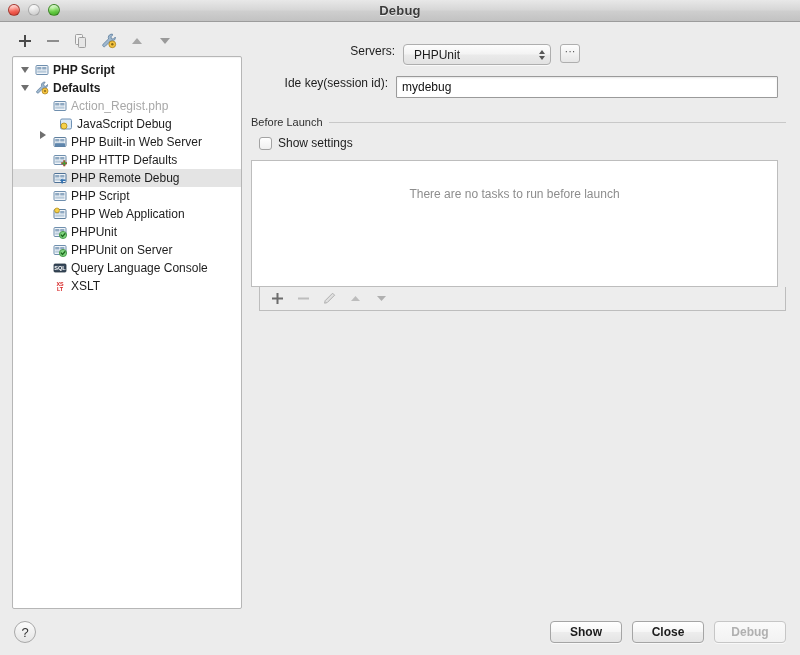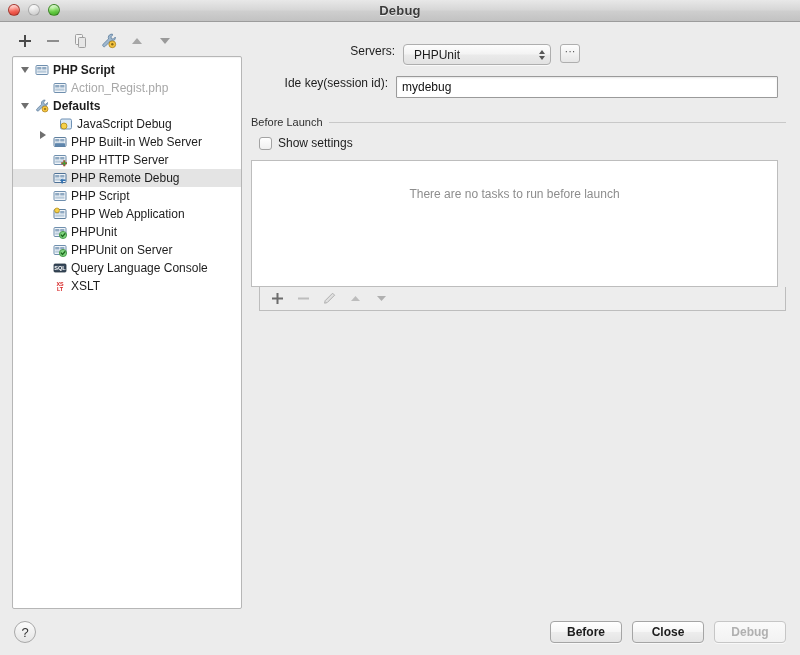--- a/index.html
+++ b/index.html
@@ -365,45 +365,45 @@
               <span class="ico">
                 <svg width="14" height="14" viewBox="0 0 14 14">
                   <rect x="1" y="2.5" width="12" height="9" rx="1" fill="#f0f4f8" stroke="#6f8fae" stroke-width="1"></rect>
                   <rect x="2.2" y="4" width="4.2" height="2.6" rx="0.5" fill="#8fa9c2"></rect>
                   <rect x="7.2" y="4" width="4.2" height="2.6" rx="0.5" fill="#8fa9c2"></rect>
                   <rect x="2.2" y="7.4" width="9.2" height="2.4" rx="0.5" fill="#b9cbdb"></rect>
                 </svg>
               </span>
               <span class="lbl">PHP Script</span>
             </div>
-            <div class="row indent-2 muted">
-              <span class="twisty"></span>
-              <span class="ico">
-                <svg width="14" height="14" viewBox="0 0 14 14">
-                  <rect x="1" y="2.5" width="12" height="9" rx="1" fill="#f0f4f8" stroke="#6f8fae" stroke-width="1"></rect>
-                  <rect x="2.2" y="4" width="4.2" height="2.6" rx="0.5" fill="#8fa9c2"></rect>
-                  <rect x="7.2" y="4" width="4.2" height="2.6" rx="0.5" fill="#8fa9c2"></rect>
-                  <rect x="2.2" y="7.4" width="9.2" height="2.4" rx="0.5" fill="#b9cbdb"></rect>
-                </svg>
-              </span>
-              <span class="lbl">Action_Regist.php</span>
-            </div>
             <div class="row indent-1 bold">
               <span class="twisty down">
                 <i></i>
               </span>
               <span class="ico">
                 <svg width="14" height="14" viewBox="0 0 14 14">
                   <path d="M10.2 1.1c-2-.4-3.8 1.1-3.8 3 0 .4.1.8.2 1.2L1.9 9.9c-.5.5-.5 1.3 0 1.8.5.5 1.3.5 1.8 0l4.7-4.7c.4.2.8.2 1.2.2 1.9 0 3.3-1.8 2.9-3.7l-1.8 1.8-1.7-.4-.3-1.7z" fill="#9fb8cf" stroke="#5b7b9a" stroke-width="0.7" stroke-linejoin="round"></path>
                   <circle cx="10" cy="10" r="3" fill="#f5c440" stroke="#a8801a" stroke-width="0.7"></circle>
                   <circle cx="10" cy="10" r="1" fill="#8a6a16"></circle>
                 </svg>
               </span>
               <span class="lbl">Defaults</span>
             </div>
+            <div class="row indent-2 muted">
+              <span class="twisty"></span>
+              <span class="ico">
+                <svg width="14" height="14" viewBox="0 0 14 14">
+                  <rect x="1" y="2.5" width="12" height="9" rx="1" fill="#f0f4f8" stroke="#6f8fae" stroke-width="1"></rect>
+                  <rect x="2.2" y="4" width="4.2" height="2.6" rx="0.5" fill="#8fa9c2"></rect>
+                  <rect x="7.2" y="4" width="4.2" height="2.6" rx="0.5" fill="#8fa9c2"></rect>
+                  <rect x="2.2" y="7.4" width="9.2" height="2.4" rx="0.5" fill="#b9cbdb"></rect>
+                </svg>
+              </span>
+              <span class="lbl">Action_Regist.php</span>
+            </div>
             <div class="row indent-2">
               <span class="twisty right">
                 <i></i>
               </span>
               <span class="ico">
                 <svg width="14" height="14" viewBox="0 0 14 14">
                   <rect x="1.5" y="2" width="11" height="10" rx="1.5" fill="#dce9f5" stroke="#6f91b4" stroke-width="1"></rect>
                   <circle cx="5" cy="9" r="3" fill="#f7d14a" stroke="#b08a10" stroke-width="0.8"></circle>
                 </svg>
               </span>
@@ -426,21 +426,21 @@
               <span class="twisty"></span>
               <span class="ico">
                 <svg width="14" height="14" viewBox="0 0 14 14">
                   <rect x="1" y="2.5" width="12" height="9" rx="1" fill="#f0f4f8" stroke="#6f8fae" stroke-width="1"></rect>
                   <rect x="2.2" y="4" width="4.2" height="2.6" rx="0.5" fill="#8fa9c2"></rect>
                   <rect x="7.2" y="4" width="4.2" height="2.6" rx="0.5" fill="#8fa9c2"></rect>
                   <rect x="2.2" y="7.4" width="9.2" height="2.4" rx="0.5" fill="#b9cbdb"></rect>
                   <path d="M8.5 9.5h2v-2h1.6v2h2v1.6h-2v2H10.5v-2h-2z" fill="#35a835" stroke="#cf2d2d" stroke-width="0.5"></path>
                 </svg>
               </span>
-              <span class="lbl">PHP HTTP Server</span>
+              <span class="lbl">PHP HTTP Defaults</span>
             </div>
             <div class="row indent-2 selected">
               <span class="twisty"></span>
               <span class="ico">
                 <svg width="14" height="14" viewBox="0 0 14 14">
                   <rect x="1" y="2.5" width="12" height="9" rx="1" fill="#f0f4f8" stroke="#4f7296" stroke-width="1"></rect>
                   <rect x="2.2" y="4" width="4.2" height="2.6" rx="0.5" fill="#8fa9c2"></rect>
                   <rect x="7.2" y="4" width="4.2" height="2.6" rx="0.5" fill="#8fa9c2"></rect>
                   <rect x="2.2" y="7.4" width="9.2" height="2.4" rx="0.5" fill="#b9cbdb"></rect>
                   <path d="M12.6 9.2 L9.2 9.2 L9.2 12.6" fill="none" stroke="#2e6fb0" stroke-width="1.4"></path>
@@ -593,18 +593,18 @@
             </svg>
           </div>
         </div>
       </div>
     </div>
   </div>
 
   <div class="footer">
     <div class="help-btn">?</div>
     <div class="footer-actions">
-      <button class="btn">Before</button>
+      <button class="btn">Show</button>
       <button class="btn">Close</button>
       <button class="btn disabled">Debug</button>
     </div>
   </div>
 </div>
 
 </body></html>

